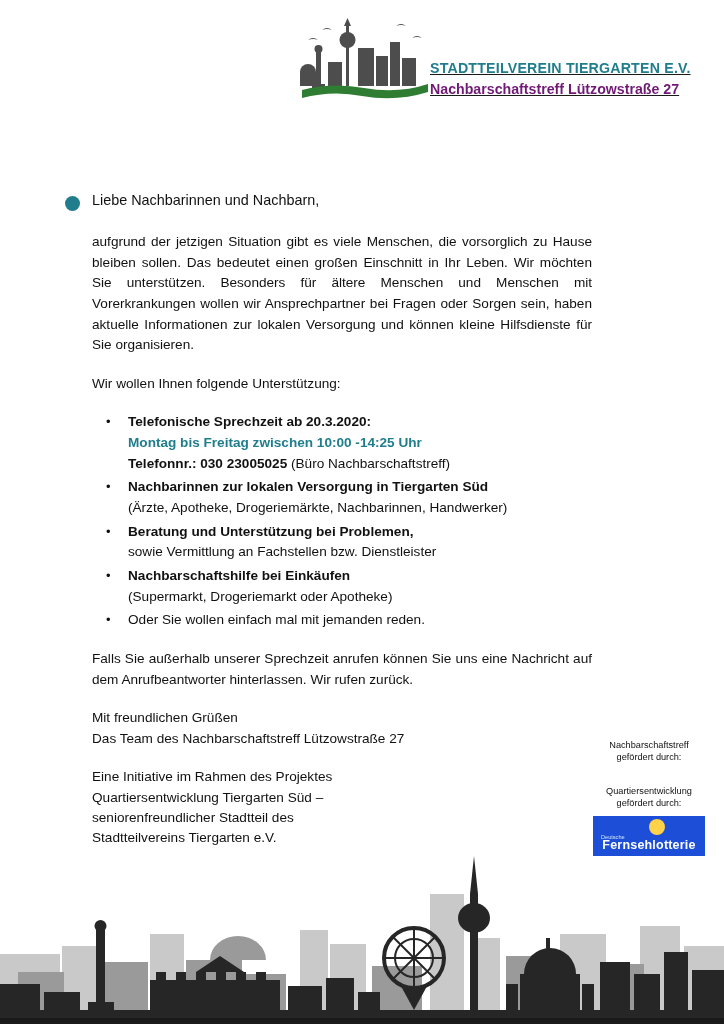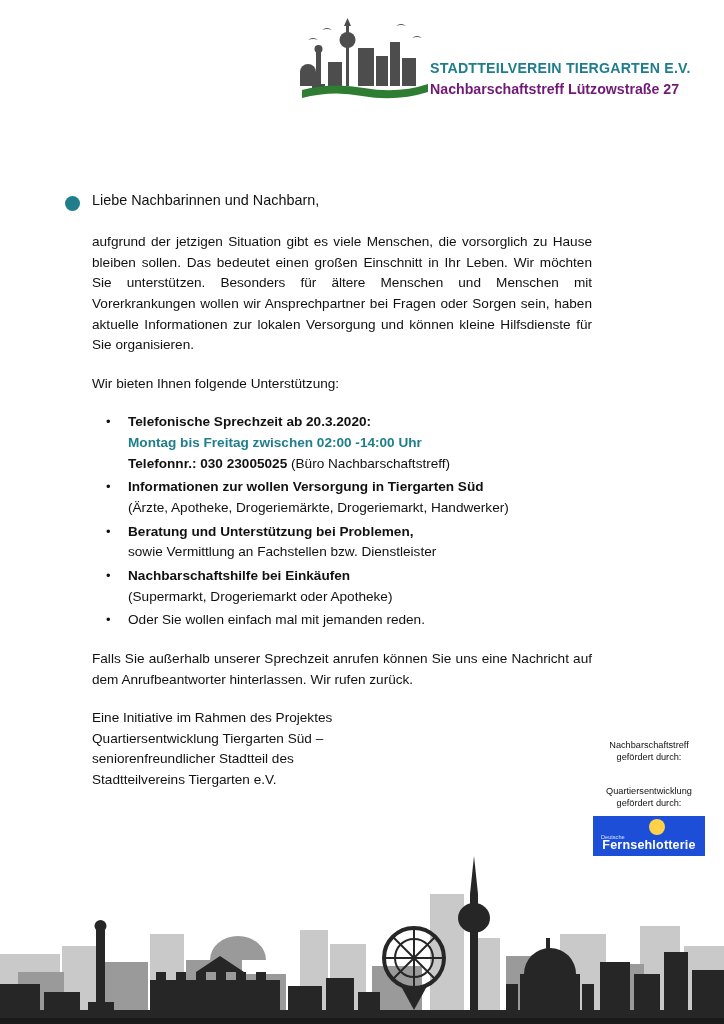--- a/index.html
+++ b/index.html
@@ -33,20 +33,21 @@
     left: 300px;
     top: 0px;
     width: 130px;
     height: 86px;
   }
   .org-block {
     position: absolute;
     left: 430px;
     top: 42px;
     width: 290px;
+    text-decoration: underline;
   }
   .org-name {
     font-size: 14.2px;
     font-weight: bold;
     color: #1f7d8c;
     letter-spacing: 0.2px;
     line-height: 1.2;
     white-space: nowrap;
   }
   .org-sub {
@@ -272,50 +273,54 @@
   </div>
 
   <div class="bullet-dot"></div>
 
   <div class="content">
 
     <div class="salutation">Liebe Nachbarinnen und Nachbarn,</div>
 
     <div class="para">aufgrund der jetzigen Situation gibt es viele Menschen, die vorsorglich zu Hause bleiben sollen. Das bedeutet einen großen Einschnitt in Ihr Leben. Wir möchten Sie unterstützen. Besonders für ältere Menschen und Menschen mit Vorerkrankungen wollen wir Ansprechpartner bei Fragen oder Sorgen sein, haben aktuelle Informationen zur lokalen Versorgung und können kleine Hilfsdienste für Sie organisieren.</div>
 
-    <div class="para nojust">Wir bieten Ihnen folgende Unterstützung:</div>
+    <div class="para nojust">Wir wollen Ihnen folgende Unterstützung:</div>
 
     <ul class="offer">
       <li>
         <div class="li-head">Telefonische Sprechzeit ab 20.3.2020:</div>
-        <div class="li-teal">Montag bis Freitag zwischen 02:00 -14:00 Uhr</div>
+        <div class="li-teal">Montag bis Freitag zwischen 10:00 -14:25 Uhr</div>
         <div>
           <span class="li-phone-label">Telefonnr.: 030 23005025</span>
           <span class="li-sub">(Büro Nachbarschaftstreff)</span>
         </div>
       </li>
       <li>
-        <div class="li-head">Informationen zur wollen Versorgung in Tiergarten Süd</div>
-        <div class="li-sub">(Ärzte, Apotheke, Drogeriemärkte, Drogeriemarkt, Handwerker)</div>
+        <div class="li-head">Nachbarinnen zur lokalen Versorgung in Tiergarten Süd</div>
+        <div class="li-sub">(Ärzte, Apotheke, Drogeriemärkte, Nachbarinnen, Handwerker)</div>
       </li>
       <li>
         <div class="li-head">Beratung und Unterstützung bei Problemen,</div>
         <div class="li-sub">sowie Vermittlung an Fachstellen bzw. Dienstleister</div>
       </li>
       <li>
         <div class="li-head">Nachbarschaftshilfe bei Einkäufen</div>
         <div class="li-sub">(Supermarkt, Drogeriemarkt oder Apotheke)</div>
       </li>
       <li>
         <div class="li-sub">Oder Sie wollen einfach mal mit jemanden reden.</div>
       </li>
     </ul>
 
     <div class="para">Falls Sie außerhalb unserer Sprechzeit anrufen können Sie uns eine Nachricht auf dem Anrufbeantworter hinterlassen. Wir rufen zurück.</div>
 
+    <div class="block-tight">
+      <div>Mit freundlichen Grüßen</div>
+      <div>Das Team des Nachbarschaftstreff Lützowstraße 27</div>
+    </div>
 
     <div class="block-tight">
       <div>Eine Initiative im Rahmen des Projektes</div>
       <div>Quartiersentwicklung Tiergarten Süd –</div>
       <div>seniorenfreundlicher Stadtteil des</div>
       <div>Stadtteilvereins Tiergarten e.V.</div>
     </div>
   </div>
 
   <div class="funding">

